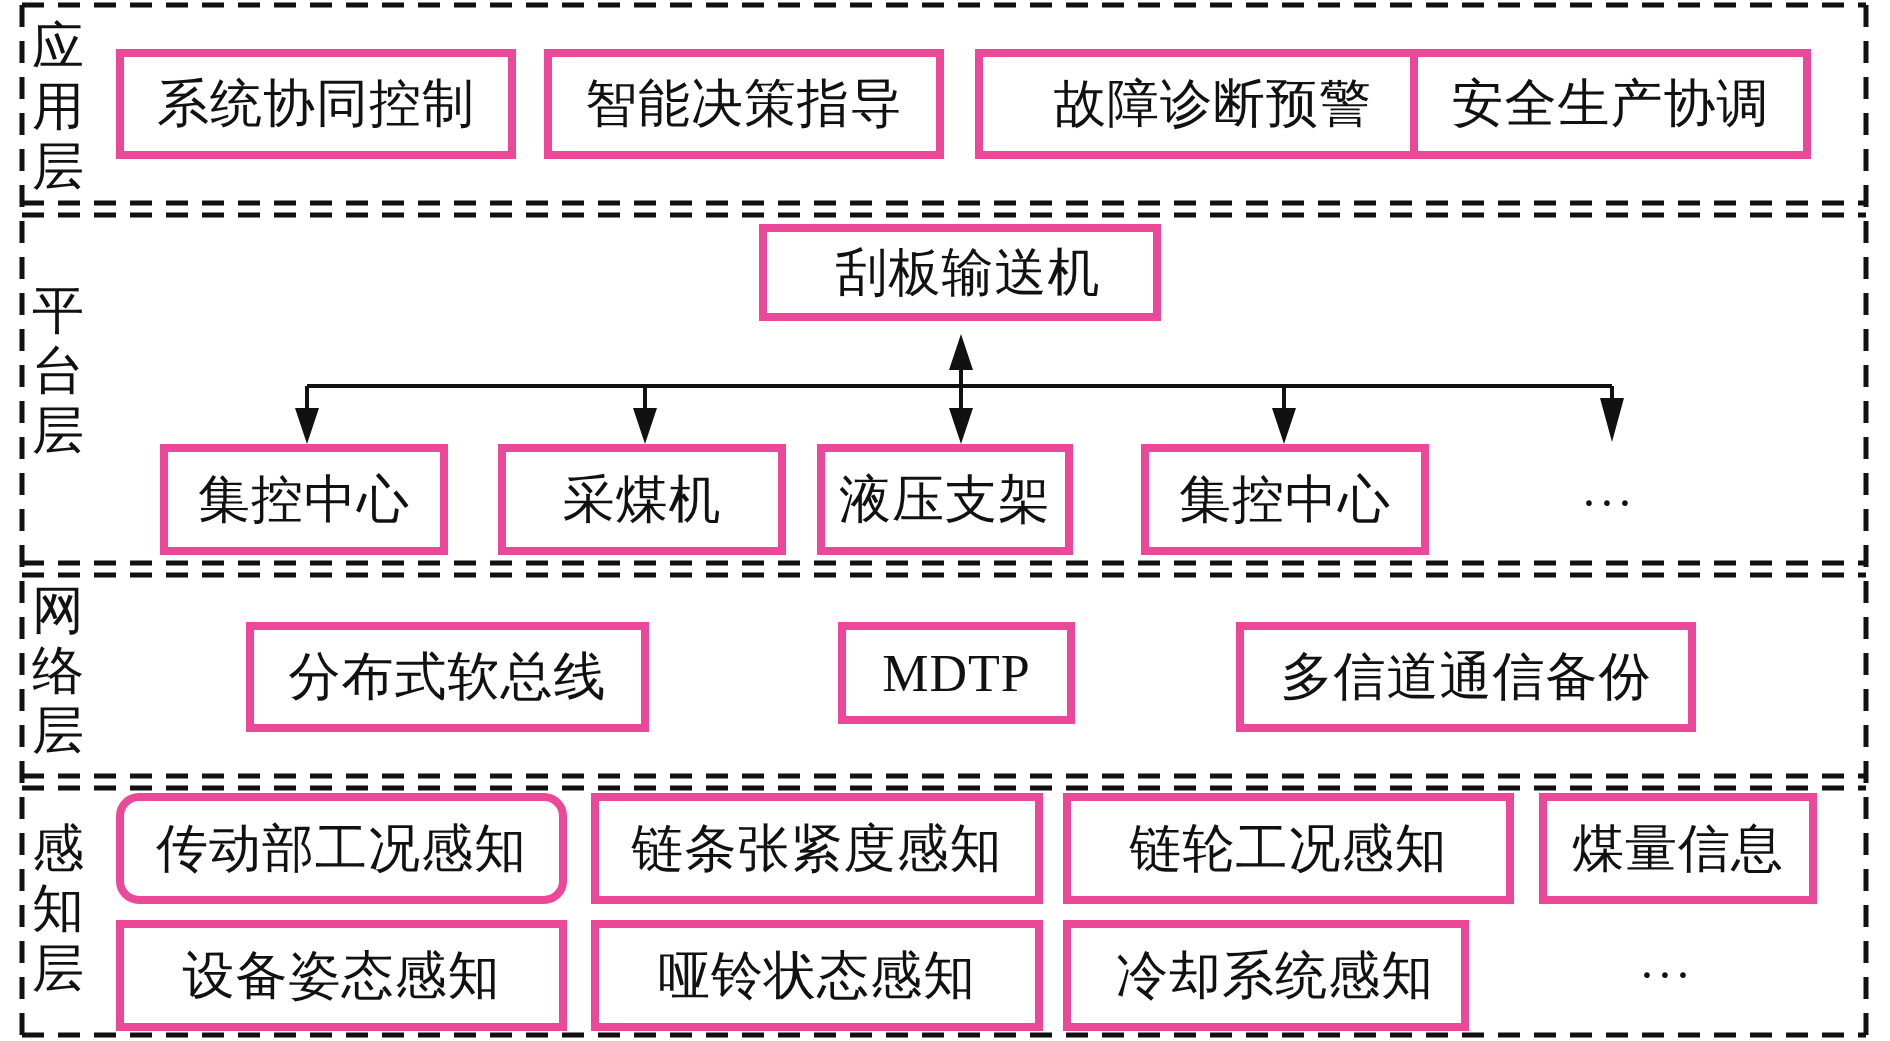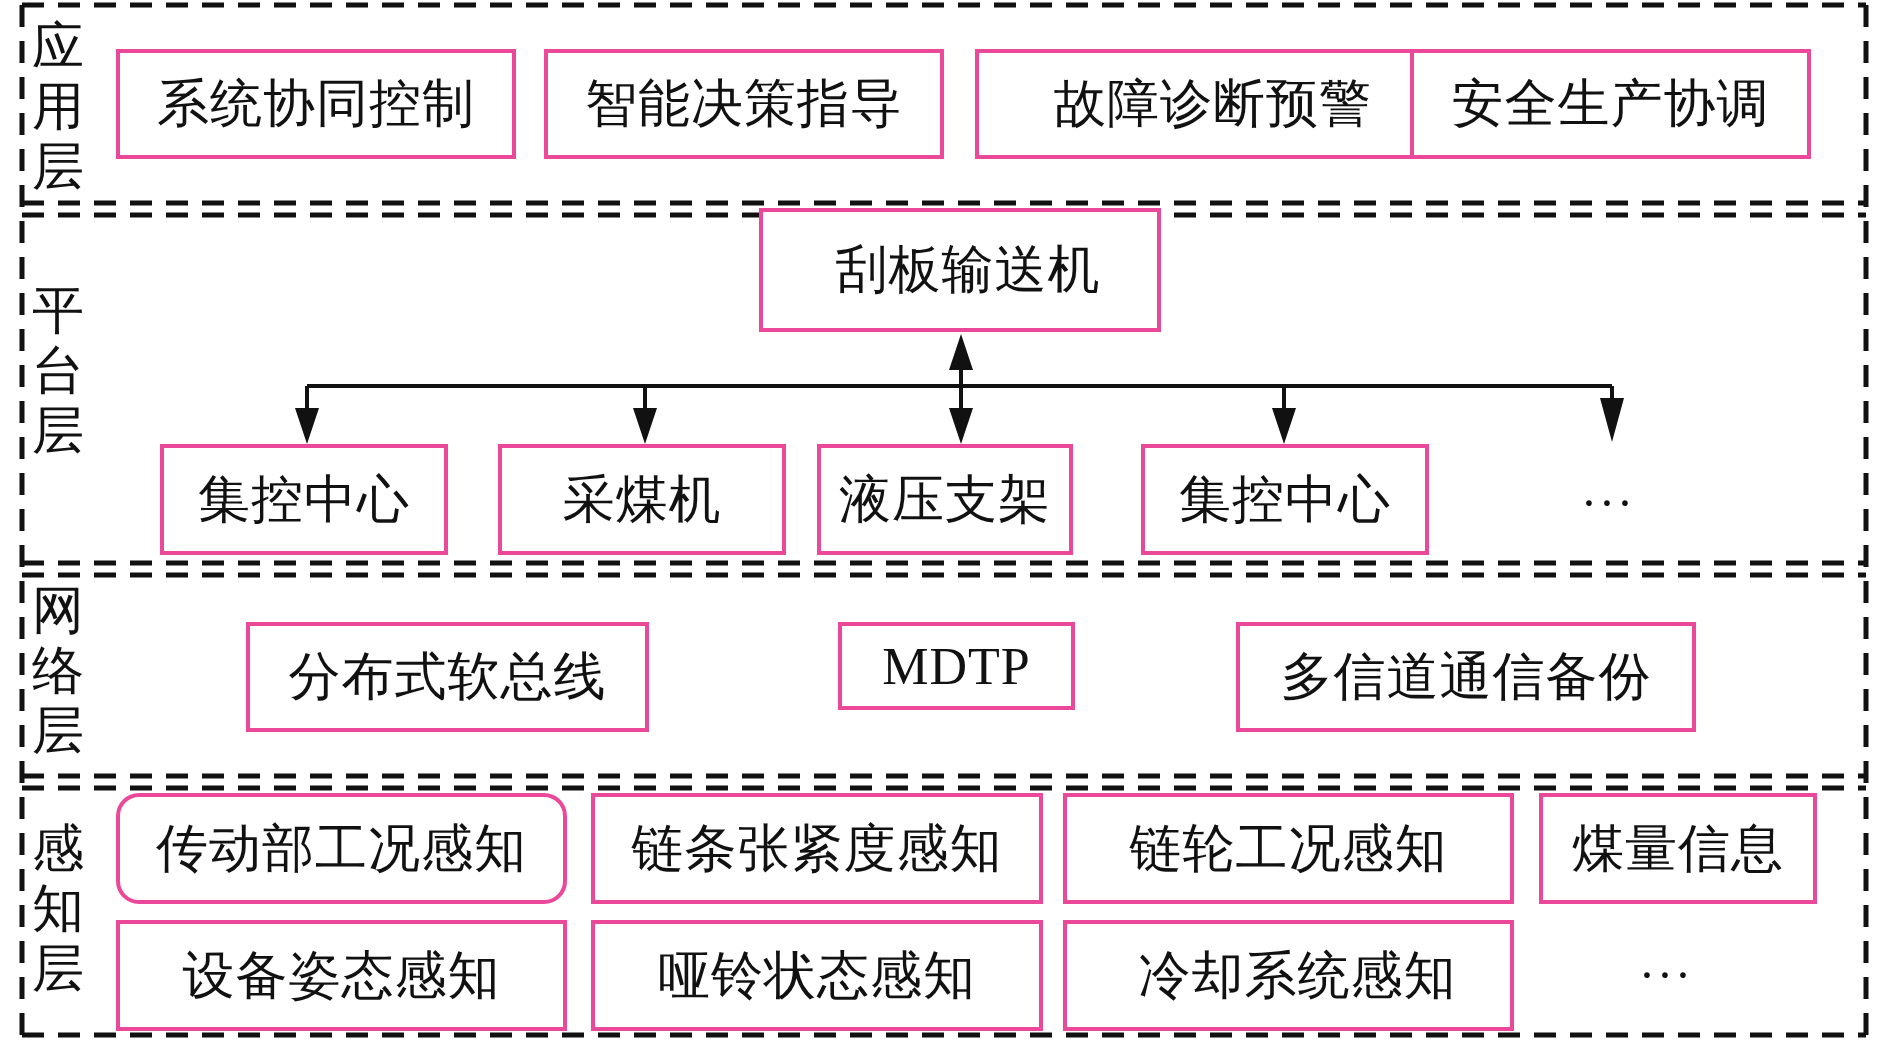--- a/index.html
+++ b/index.html
@@ -1,17 +1,17 @@
 <!DOCTYPE html>
 <html><head>
 <meta charset="utf-8">
 <style>
   html,body{margin:0;padding:0;background:#fff;}
   body{width:1890px;height:1041px;position:relative;overflow:hidden;font-family:"DejaVu Serif","Liberation Serif",serif;color:#111;}
-  .box{position:absolute;box-sizing:border-box;border:4px solid #ec4899;background:#fff;display:flex;align-items:center;justify-content:center;font-size:52px;letter-spacing:1px;white-space:nowrap;}
+  .box{position:absolute;box-sizing:border-box;border:8px solid #ec4899;background:#fff;display:flex;align-items:center;justify-content:center;font-size:52px;letter-spacing:1px;white-space:nowrap;}
   .layer-label{position:absolute;left:26px;width:64px;font-size:52px;line-height:60px;text-align:center;}
   svg{position:absolute;left:0;top:0;}
   .dots{position:absolute;font-size:44px;letter-spacing:4px;}
 </style>
 </head>
 <body>
 
 <svg width="1890" height="1041">
   <g stroke="#111" stroke-width="5" fill="none" stroke-dasharray="22,14">
     <line x1="22" y1="5" x2="1866" y2="5"></line>
@@ -46,31 +46,31 @@
 <div class="layer-label" style="top:16px;">应<br>用<br>层</div>
 <div class="layer-label" style="top:280px;">平<br>台<br>层</div>
 <div class="layer-label" style="top:580px;">网<br>络<br>层</div>
 <div class="layer-label" style="top:818px;">感<br>知<br>层</div>
 
 <div class="box" style="left:116px;top:49px;width:400px;height:110px;">系统协同控制</div>
 <div class="box" style="left:544px;top:49px;width:400px;height:110px;">智能决策指导</div>
 <div class="box" style="left:975px;top:49px;width:476px;height:110px;">故障诊断预警</div>
 <div class="box" style="left:1410px;top:49px;width:401px;height:110px;">安全生产协调</div>
 
-<div class="box" style="left:759px;top:208px;width:402px;height:124px;padding-left:16px;">刮板输送机</div>
+<div class="box" style="left:759px;top:224px;width:402px;height:97px;padding-left:16px;">刮板输送机</div>
 <div class="box" style="left:160px;top:444px;width:288px;height:111px;">集控中心</div>
 <div class="box" style="left:498px;top:444px;width:288px;height:111px;text-align:center;">采煤机</div>
 <div class="box" style="left:817px;top:444px;width:256px;height:111px;">液压支架</div>
 <div class="box" style="left:1141px;top:444px;width:288px;height:111px;">集控中心</div>
 <div class="dots" style="left:1582px;top:478px;">···</div>
 
 <div class="box" style="left:246px;top:622px;width:403px;height:110px;">分布式软总线</div>
-<div class="box" style="left:838px;top:622px;width:237px;height:88px;font-family:'Liberation Serif','DejaVu Serif',serif;">MDTP</div>
+<div class="box" style="left:838px;top:622px;width:237px;height:102px;font-family:'Liberation Serif','DejaVu Serif',serif;">MDTP</div>
 <div class="box" style="left:1236px;top:622px;width:460px;height:110px;">多信道通信备份</div>
 
 <div class="box" style="left:116px;top:793px;width:451px;height:111px;border-radius:23px;">传动部工况感知</div>
 <div class="box" style="left:591px;top:793px;width:452px;height:111px;">链条张紧度感知</div>
 <div class="box" style="left:1063px;top:793px;width:451px;height:111px;">链轮工况感知</div>
 <div class="box" style="left:1539px;top:793px;width:278px;height:111px;">煤量信息</div>
 <div class="box" style="left:116px;top:920px;width:451px;height:111px;text-align:right;">设备姿态感知</div>
 <div class="box" style="left:591px;top:920px;width:452px;height:111px;">哑铃状态感知</div>
-<div class="box" style="left:1063px;top:920px;width:451px;height:111px;padding-left:18px;">冷却系统感知</div>
+<div class="box" style="left:1063px;top:920px;width:406px;height:111px;padding-left:18px;">冷却系统感知</div>
 <div class="dots" style="left:1640px;top:950px;">···</div>
 
 </body></html>

